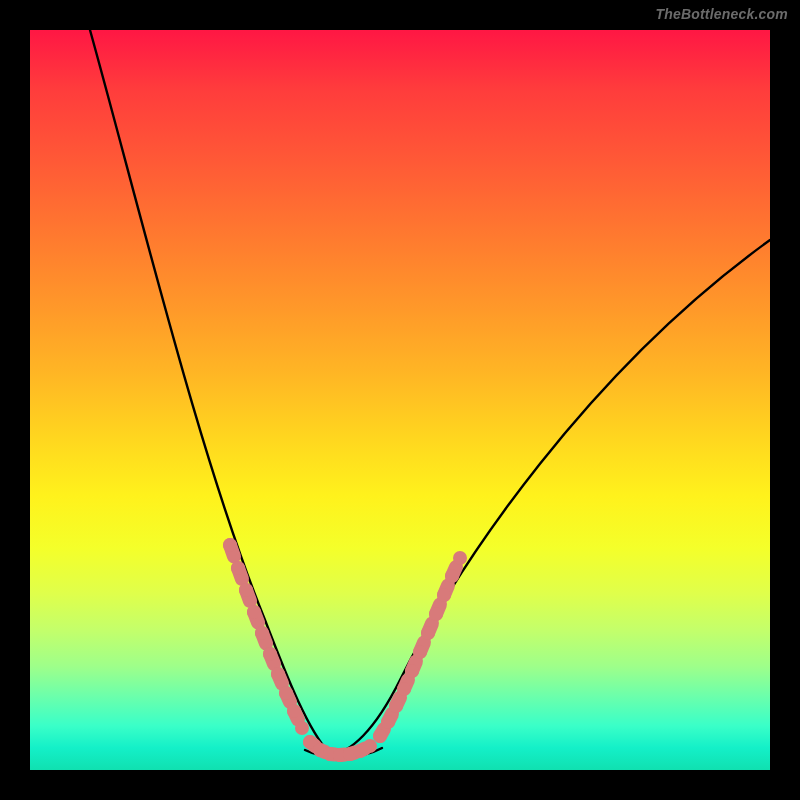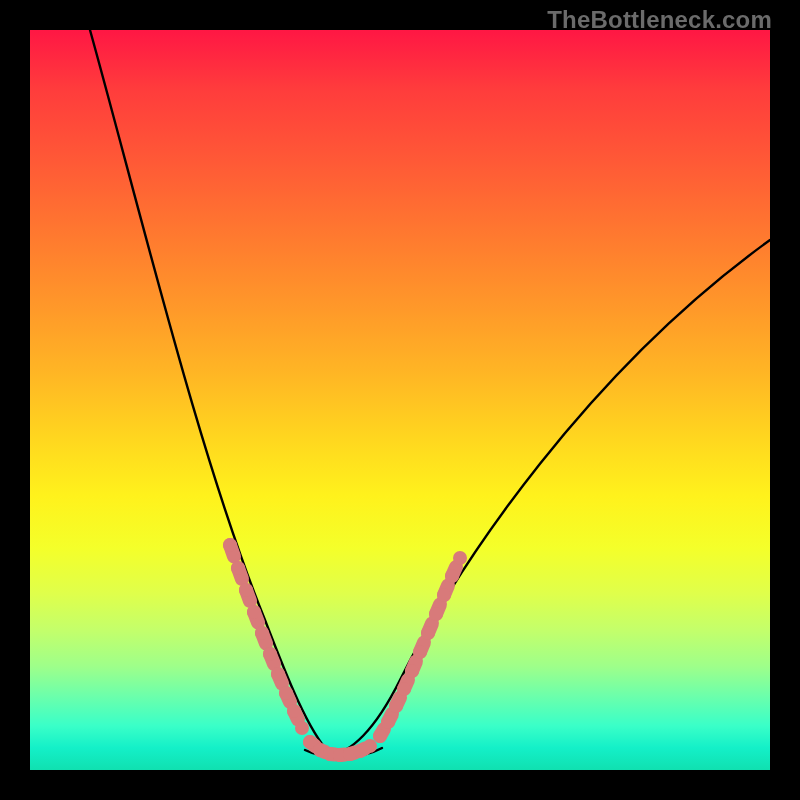--- a/index.html
+++ b/index.html
@@ -38,26 +38,27 @@
       #9eff8a 86%,
       #6cffab 90%,
       #3affc8 94%,
       #14f0c8 97%,
       #10e0b0 100%
     );
   }
   .watermark {
     position: absolute;
     top: 6px;
-    right: 28px;
+    right: 12px;
     color: #6b6b6b;
-    font-size: 24px;
+    font-size: 14px;
     font-weight: 600;
     letter-spacing: 0.2px;
     user-select: none;
+    font-style: italic;
   }
   svg.curve {
     position: absolute;
     left: 0;
     top: 0;
     width: 740px;
     height: 740px;
     overflow: visible;
   }
 </style>

